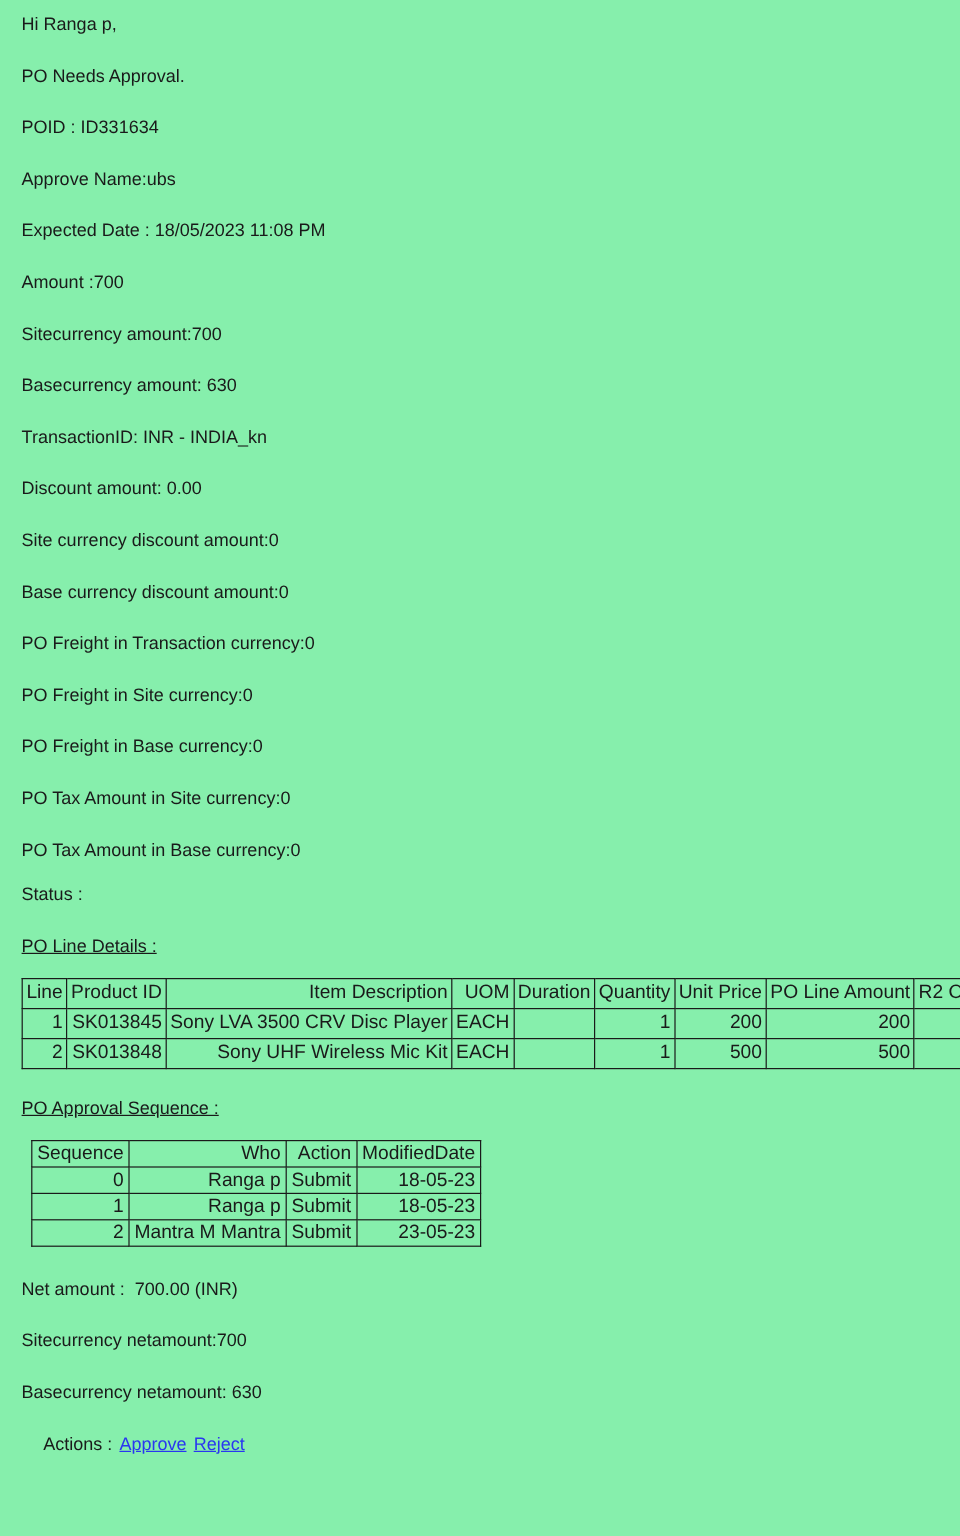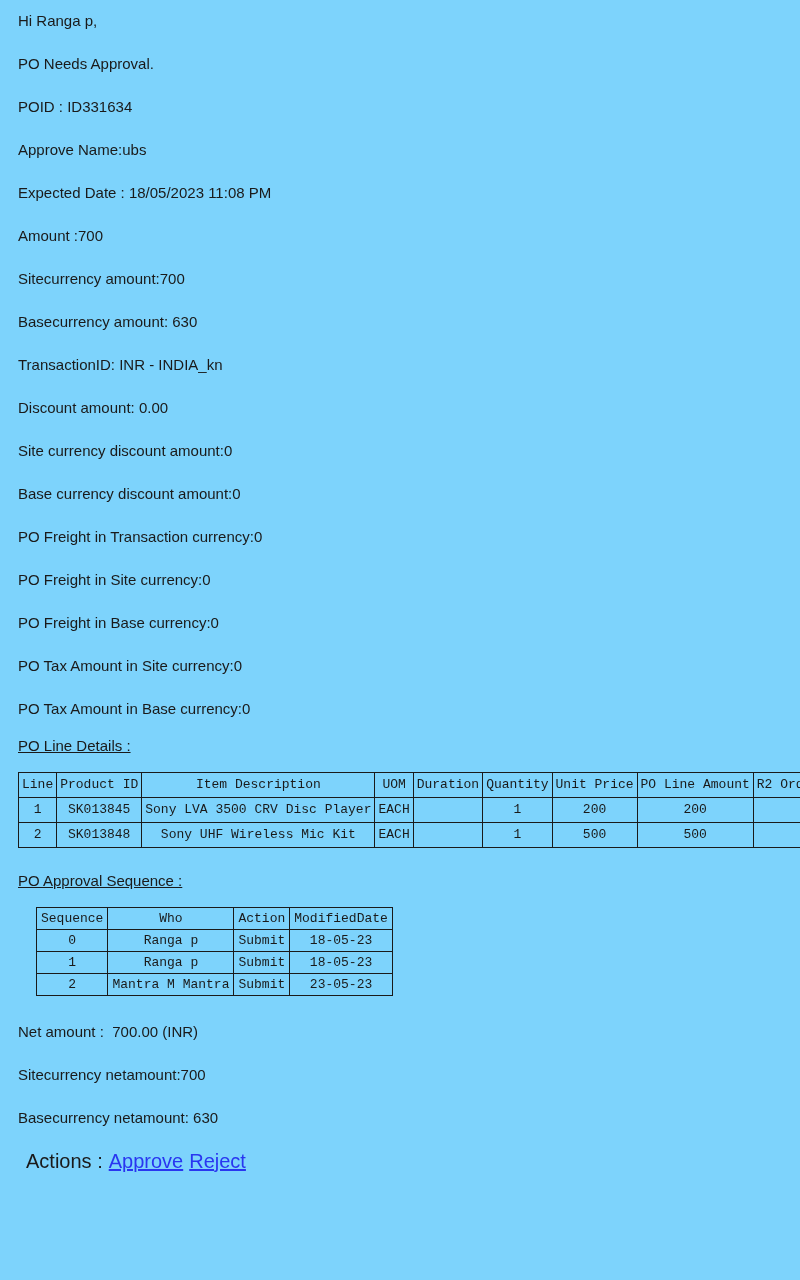--- a/index.html
+++ b/index.html
@@ -6,21 +6,21 @@
     margin: 0;
     padding: 0;
     background: #ffffff;
   }
   .page {
     position: relative;
     width: 800px;
     height: 1280px;
     box-sizing: border-box;
     padding: 11px 18px 0 18px;
-    background: #7dd3fc;
+    background: #86efac;
     font-family: "Liberation Sans", sans-serif;
     color: #1a1a1a;
     overflow: hidden;
   }
   .line {
     margin: 0 0 23px 0;
     font-size: 15px;
     line-height: 20px;
     white-space: pre-wrap;
   }
@@ -32,41 +32,40 @@
     text-decoration: underline;
   }
   table {
     border-collapse: collapse;
     table-layout: auto;
   }
   .po-table {
     margin: 0 0 23px 0;
   }
   .seq-table {
-    margin: 0 0 26px 18px;
+    margin: 0 0 26px 8px;
   }
   th, td {
     border: 1px solid #1a1a1a;
-    font-size: 13px;
+    font-size: 16px;
     font-weight: normal;
-    text-align: center;
+    text-align: right;
     vertical-align: middle;
     padding: 2px 3px;
     line-height: 20px;
     white-space: nowrap;
     overflow: hidden;
-    font-family: Liberation Mono, monospace;
   }
   .seq-table th, .seq-table td {
     line-height: 19px;
     padding: 1px 4px;
   }
   .actions-line {
-    margin: 8px;
-    font-size: 20px;
+    margin: 18px;
+    font-size: 15px;
     line-height: 20px;
   }
   .actions-line a {
     color: var(--link-color, #2936f0);
     text-decoration: underline;
     cursor: pointer;
     margin-left: 6px;
   }
 </style>
 </head>
@@ -85,20 +84,21 @@
   <p class="line">Basecurrency amount: 630</p>
   <p class="line">TransactionID: INR - INDIA_kn</p>
   <p class="line">Discount amount: 0.00</p>
   <p class="line">Site currency discount amount:0</p>
   <p class="line">Base currency discount amount:0</p>
   <p class="line">PO Freight in Transaction currency:0</p>
   <p class="line">PO Freight in Site currency:0</p>
   <p class="line">PO Freight in Base currency:0</p>
   <p class="line">PO Tax Amount in Site currency:0</p>
   <p class="line tight">PO Tax Amount in Base currency:0</p>
+  <p class="line">Status :</p>
 
   <p class="line table-heading">PO Line Details :</p>
 
   <table class="po-table">
     <colgroup>
       <col style="width:28px">
         <col style="width:64px">
         <col style="width:185px">
         <col style="width:35px">
       <col style="width:57px">

